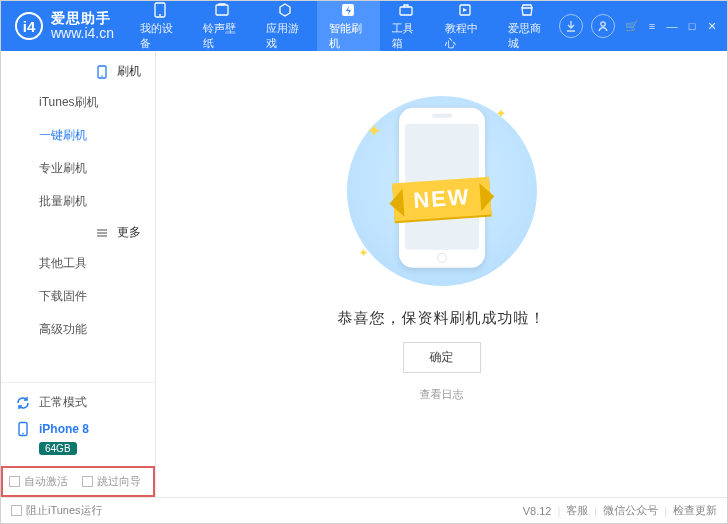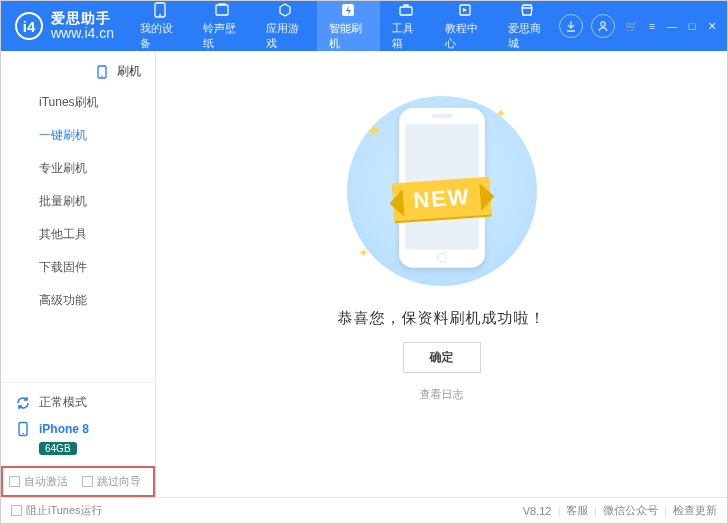--- a/index.html
+++ b/index.html
@@ -50,21 +50,21 @@
 .s1 { top:24px; left:20px; font-size:18px; } .s2 { top:10px; right:30px; font-size:13px; } .s3 { bottom:26px; left:12px; font-size:12px; }
 .phone { position:absolute; width:86px; height:160px; background:#fff; border-radius:14px; box-shadow:0 2px 6px rgba(0,0,0,.12); left:50%; top:50%; transform:translate(-50%,-52%); }
 .phone:before { content:""; position:absolute; top:6px; left:50%; transform:translateX(-50%); width:20px; height:4px; background:#e8eef4; border-radius:2px; }
 .phone .screen { position:absolute; top:16px; left:6px; right:6px; bottom:18px; background:#e9f1f7; border-radius:4px; }
 .phone .home { position:absolute; bottom:5px; left:50%; transform:translateX(-50%); width:10px; height:10px; border:1.5px solid #dde4ea; border-radius:50%; }
 .ribbon { position:absolute; left:50%; top:54%; transform:translate(-50%,-50%) rotate(-4deg); background:#ffcf3f; color:#fff; font-weight:900; letter-spacing:2px; font-size:22px; padding:6px 20px; box-shadow:0 2px 0 #e2ad00; }
 .ribbon:before, .ribbon:after { content:""; position:absolute; top:6px; width:0; height:0; border:14px solid transparent; }
 .ribbon:before { left:-18px; border-right-color:#e2ad00; } .ribbon:after { right:-18px; border-left-color:#e2ad00; }
 
 .success-text { margin-top:18px; font-size:15px; color:#333; letter-spacing:1px; }
-.ok-btn { margin-top:14px; border:1px solid #d8d8d8; background:#fff; padding:6px 26px; font-size:12px; color:#444; cursor:pointer;font-weight:bold; }
+.ok-btn { margin-top:14px; border:1px solid #d8d8d8; background:#fff; padding:6px 26px; font-size:12px; color:#444; cursor:pointer; }
 .log-link { margin-top:14px; font-size:11px; color:#999; cursor:pointer; }
 
 .footer { height:26px; border-top:1px solid #e8e8e8; display:flex; align-items:center; font-size:11px; color:#888; padding:0 10px; }
 .footer .chk { color:#888; }
 .footer-right { margin-left:auto; display:flex; align-items:center; gap:6px; }
 .divider { color:#ddd; }
 </style>
 </head>
 <body>
 
@@ -173,20 +173,28 @@
                 <rect x="3" y="1" width="8" height="12" rx="1.2" fill="none" stroke="#2a7cf7" stroke-width="1.3"></rect>
                 <circle cx="7" cy="11" r=".8" fill="#2a7cf7"></circle>
               </svg>
             </span>
             <span>刷机</span>
           </div>
           <div class="side-item">iTunes刷机</div>
           <div class="side-item active">一键刷机</div>
           <div class="side-item">专业刷机</div>
           <div class="side-item">批量刷机</div>
+          <div class="side-group-hdr">
+            <span class="hdr-icon">
+              <svg width="14" height="14" viewBox="0 0 14 14">
+                <path d="M2 4h10M2 7h10M2 10h10" stroke="#888" stroke-width="1.4"></path>
+              </svg>
+            </span>
+            <span>更多</span>
+          </div>
           <div class="side-item">其他工具</div>
           <div class="side-item">下载固件</div>
           <div class="side-item">高级功能</div>
         </div>
 
       <div class="status-box">
         <div class="status-row">
           <svg width="16" height="16" viewBox="0 0 16 16">
               <path d="M3 8a5 5 0 0 1 9-3M13 8a5 5 0 0 1-9 3" fill="none" stroke="#2a7cf7" stroke-width="1.5"></path>
               <path d="M12 2v3h-3M4 14v-3h3" fill="none" stroke="#2a7cf7" stroke-width="1.5"></path>

